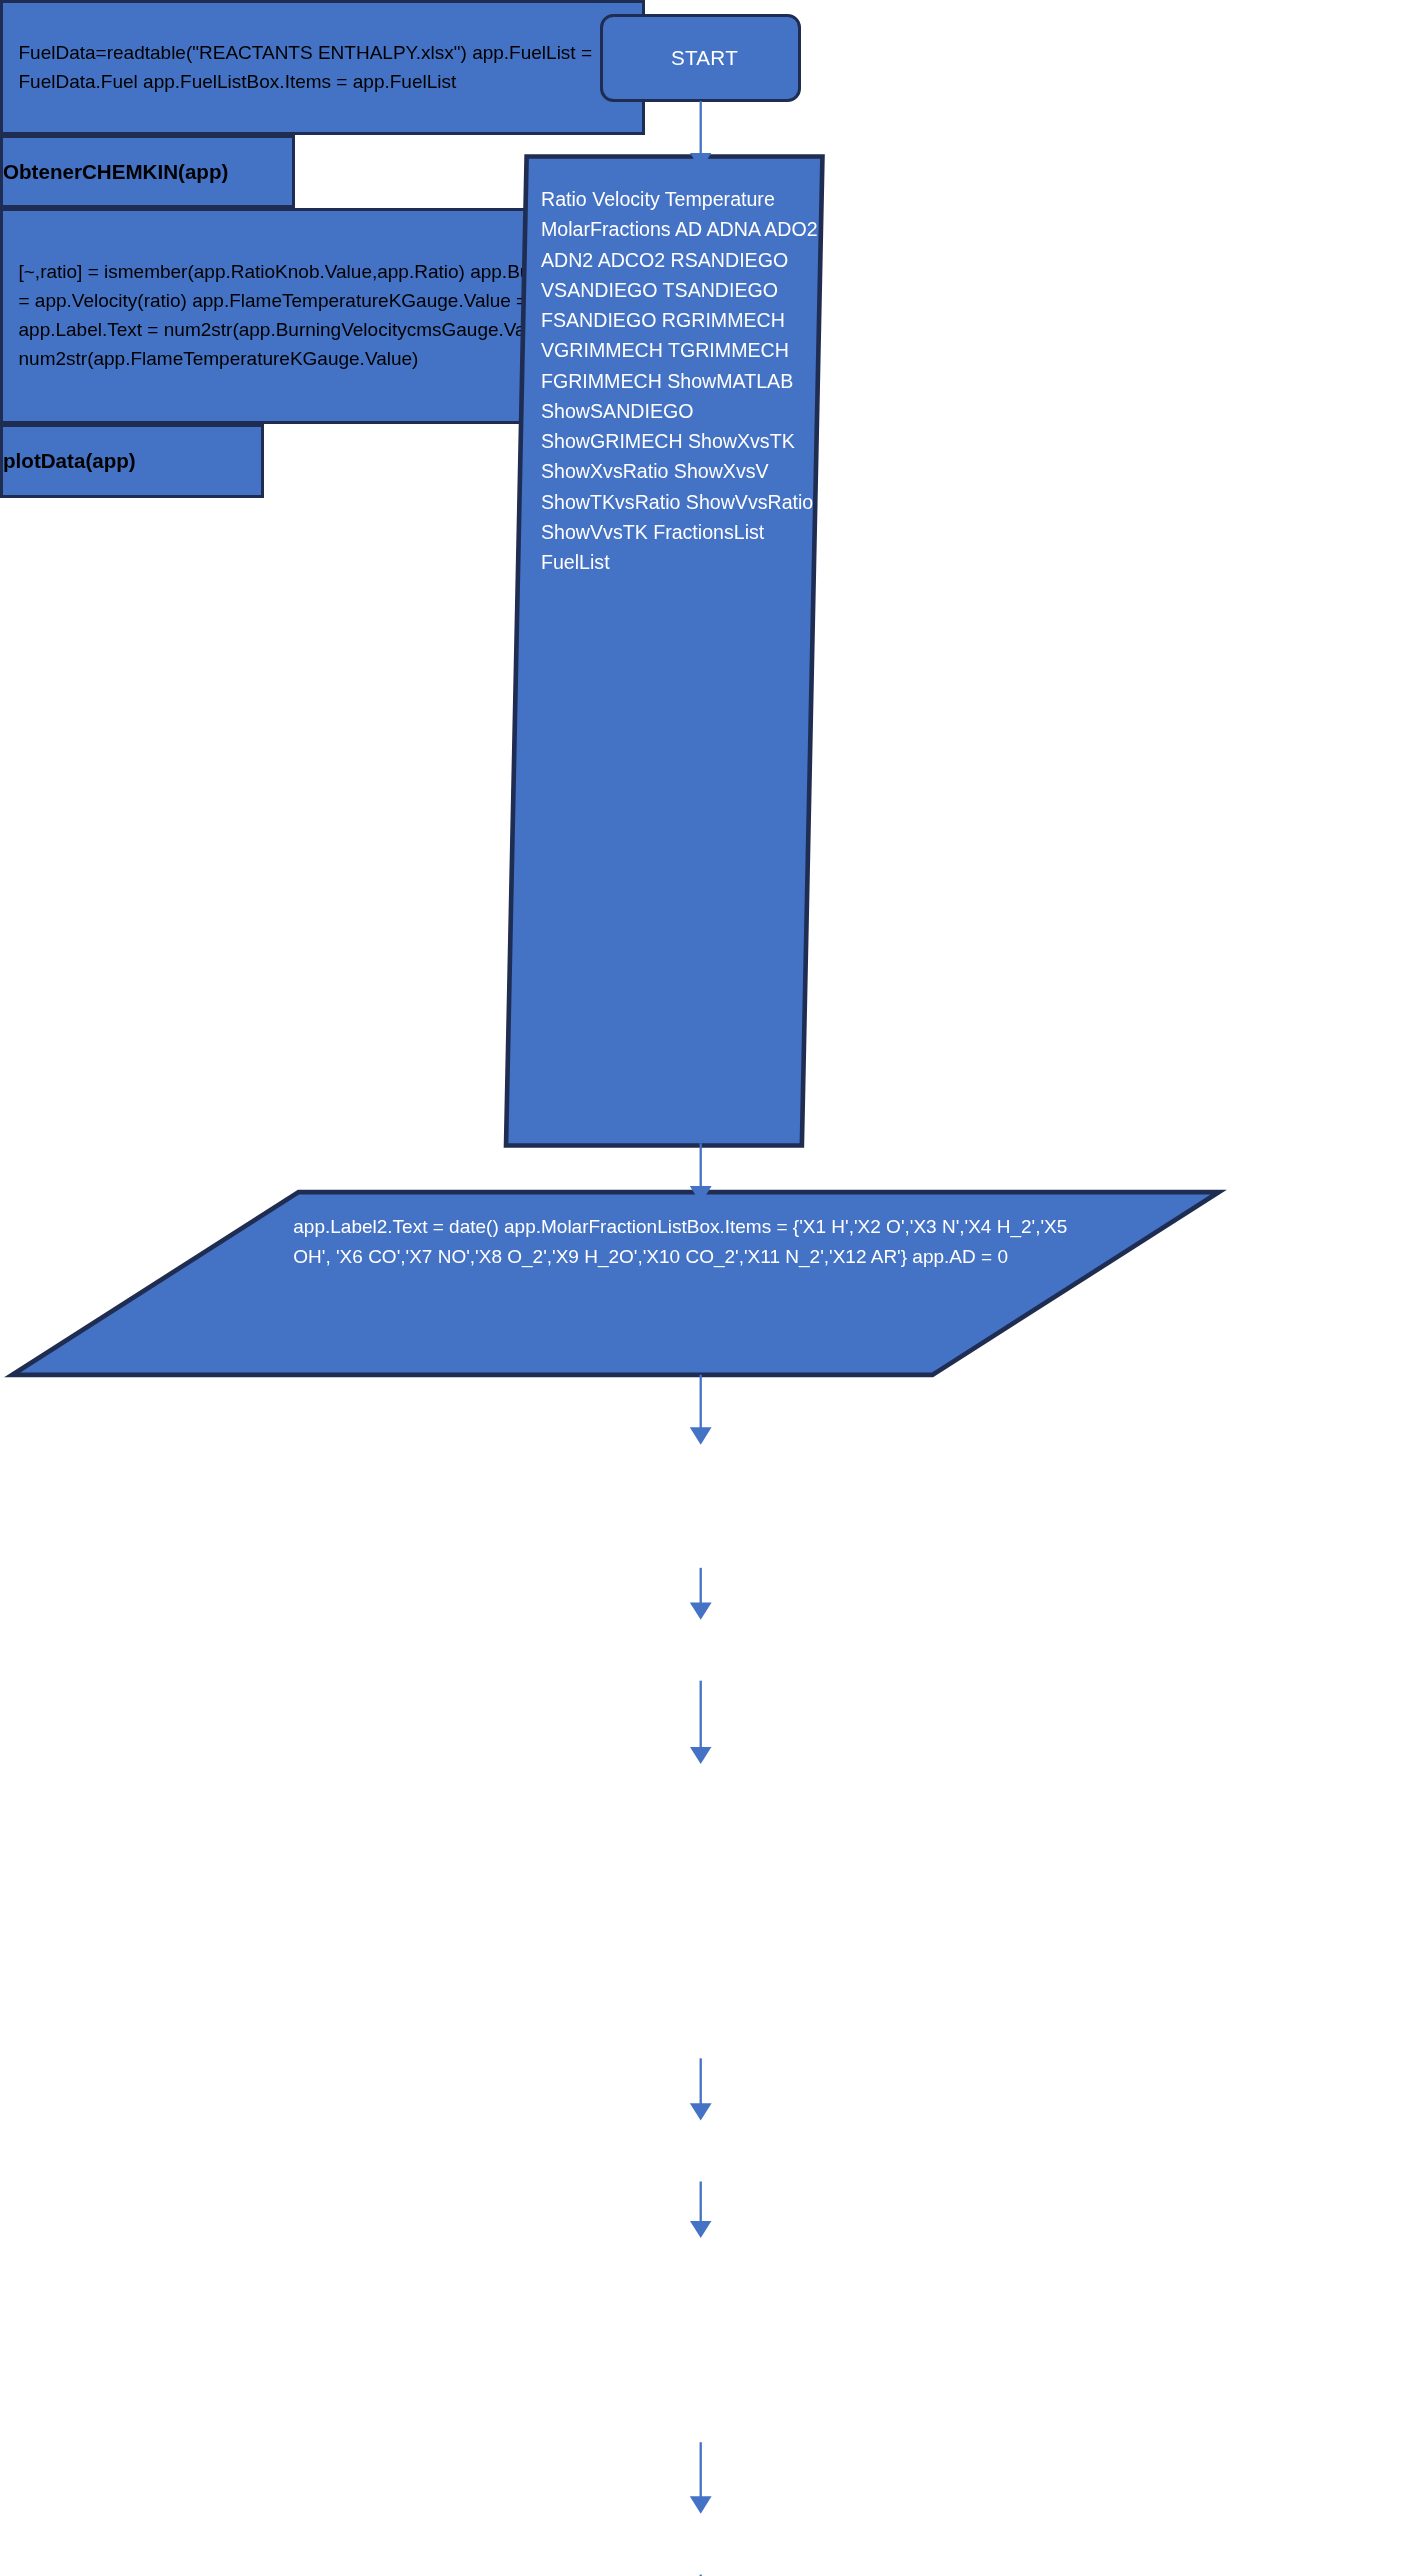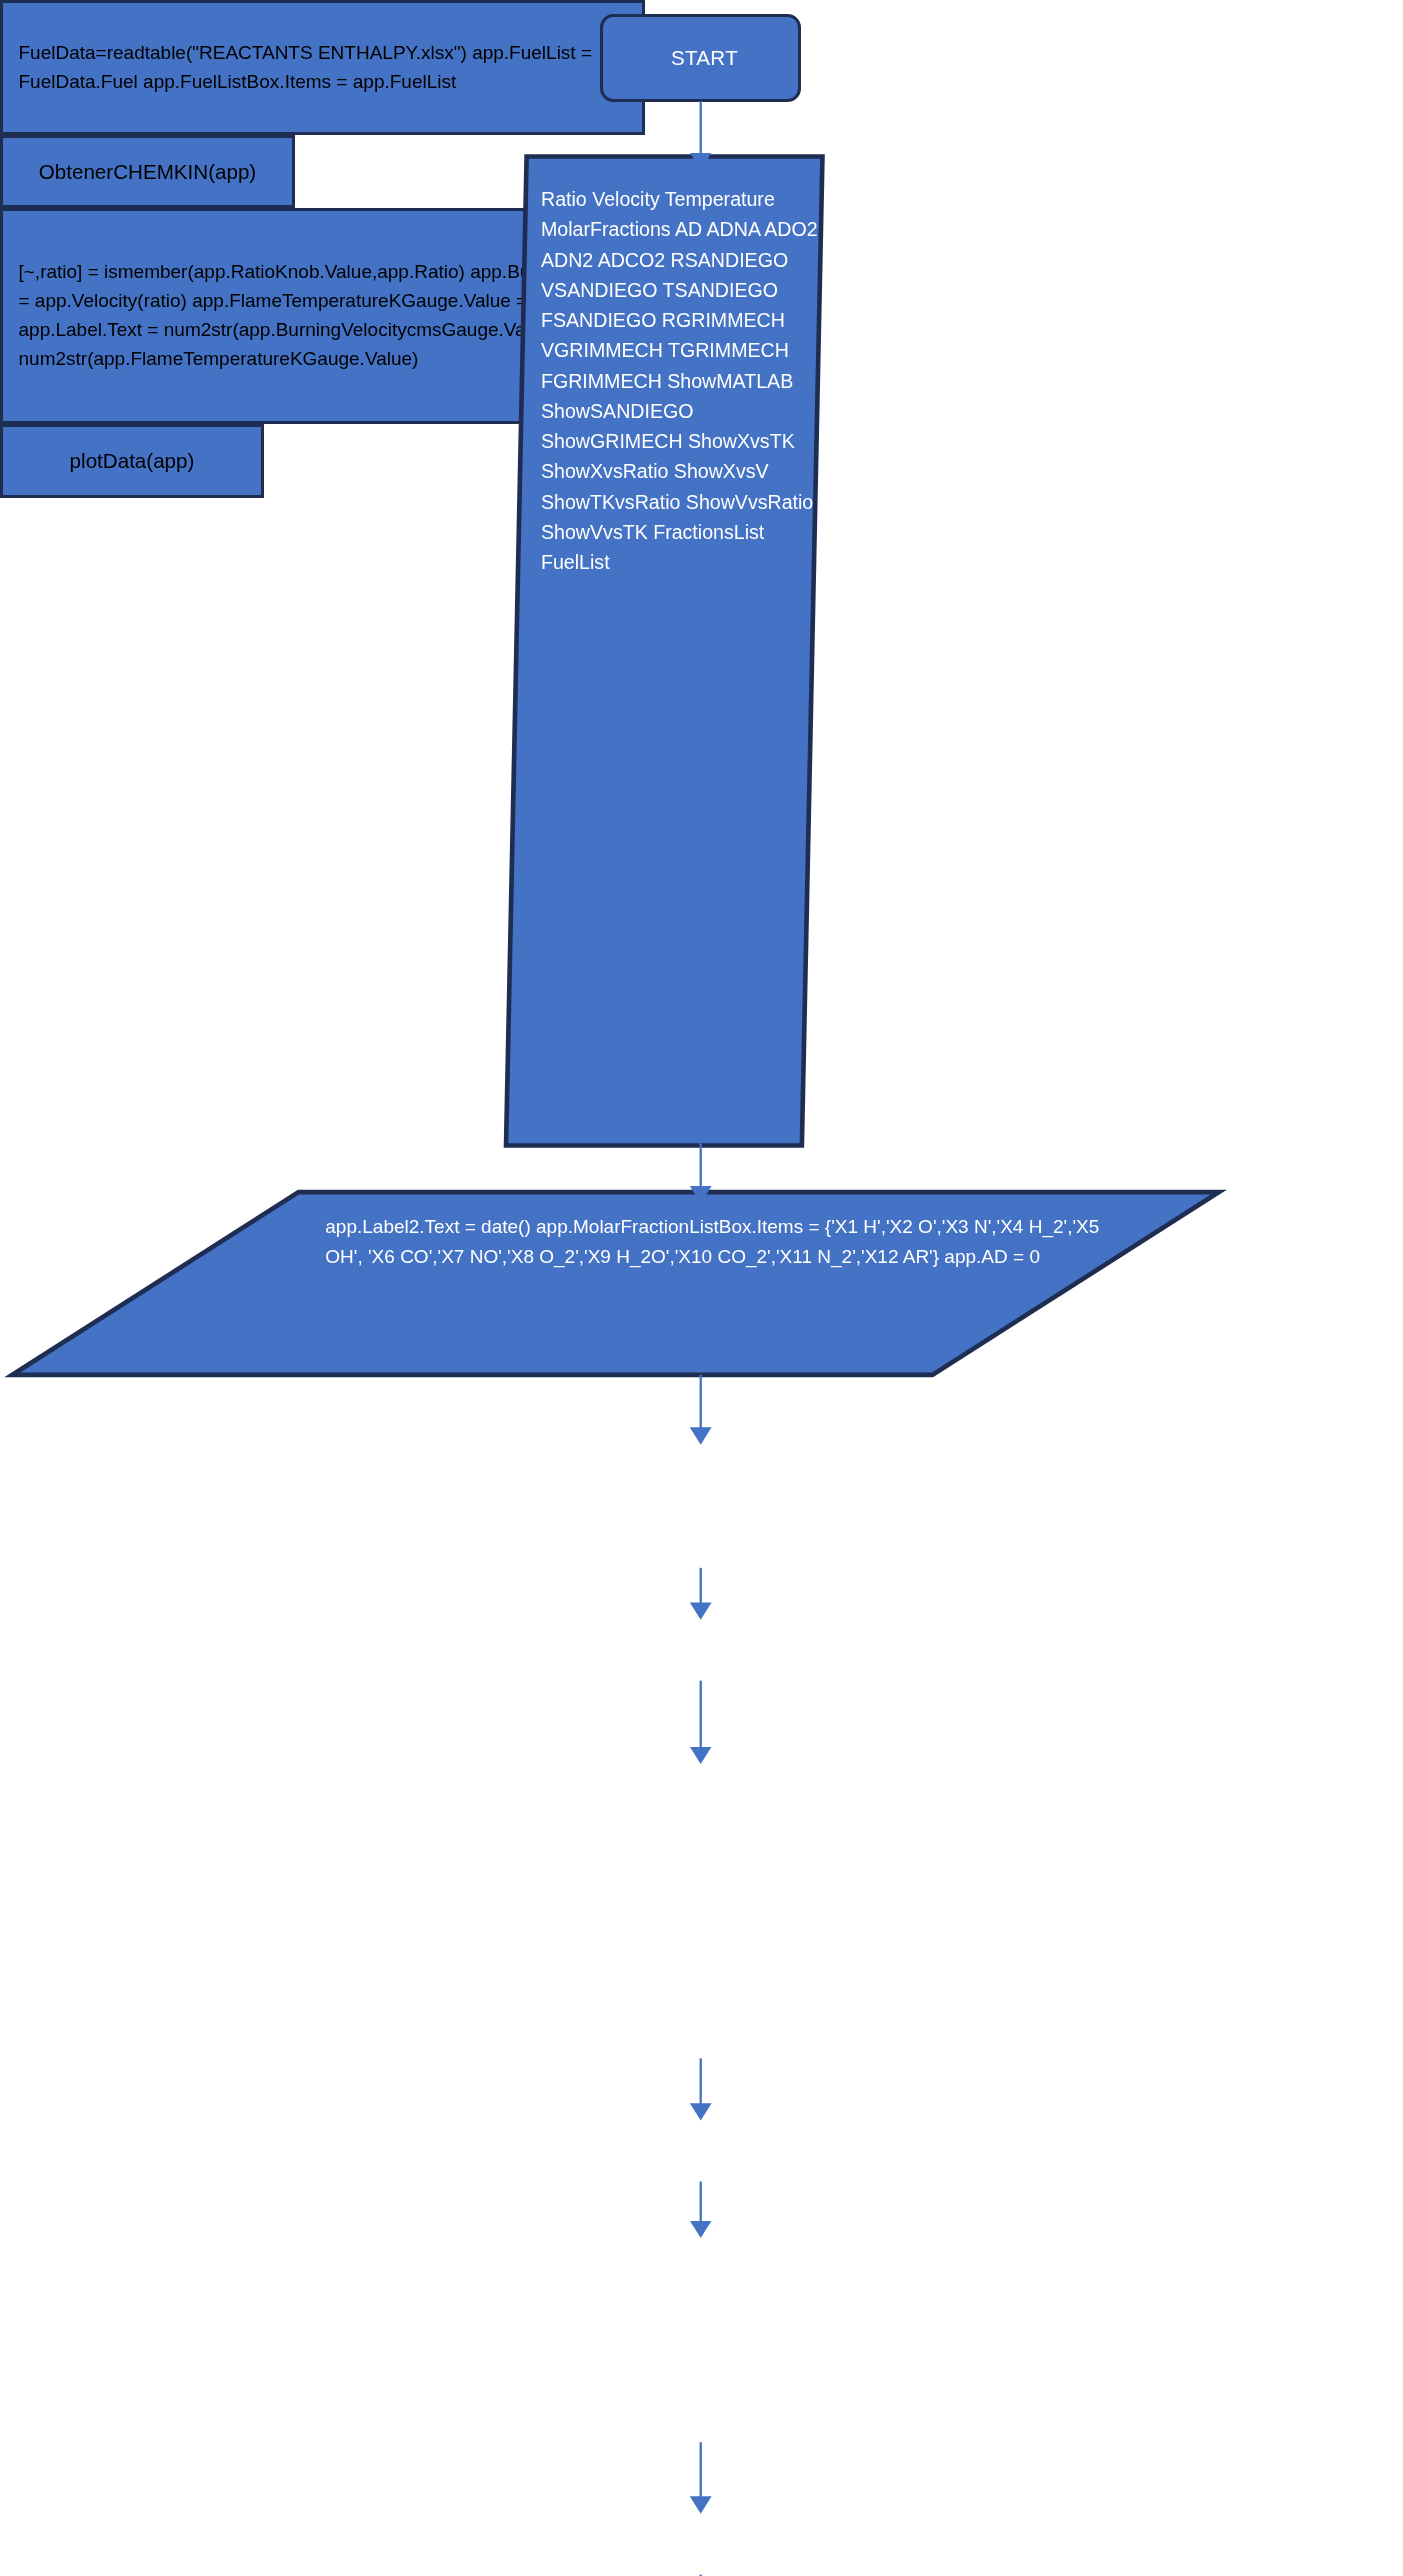--- a/index.html
+++ b/index.html
@@ -14,31 +14,31 @@
     background:#4472C4;border:3.6px solid #1F2D52;border-radius:13.4px;
     display:flex;align-items:center;justify-content:center;
     font-size:20.6px;letter-spacing:0.3px;
   }
 
   
   .process{
     background:#4472C4;border:3.6px solid #1F2D52;
     display:flex;align-items:center;
   }
-  .process.center{justify-content:center;}
+  .process.center{justify-content:flex-start;font-weight:bold;}
   .process .txt{padding:0 15.5px;line-height:1.52;font-size:19px;}
   .process.center .txt{padding:0;font-size:20.6px;}
 
   
   .poly{position:absolute;}
   .poly svg{position:absolute;left:0;top:0;overflow:visible;}
   .poly .txt{position:absolute;z-index:3;color:#fff;}
 
   .varlist .txt{font-size:19.6px;line-height:1.545;}
-  .io .txt{font-size:19px;line-height:1.62;margin-left:32px;}
+  .io .txt{font-size:19px;line-height:1.62;}
 
   .arrowsvg{position:absolute;left:0;top:0;width:1404px;height:2774px;
             overflow:visible;z-index:1;}
 </style>
 </head>
 <body>
 
 <div id="canvas">
 
   <svg class="arrowsvg" viewBox="0 0 2725 5384" preserveAspectRatio="none">

